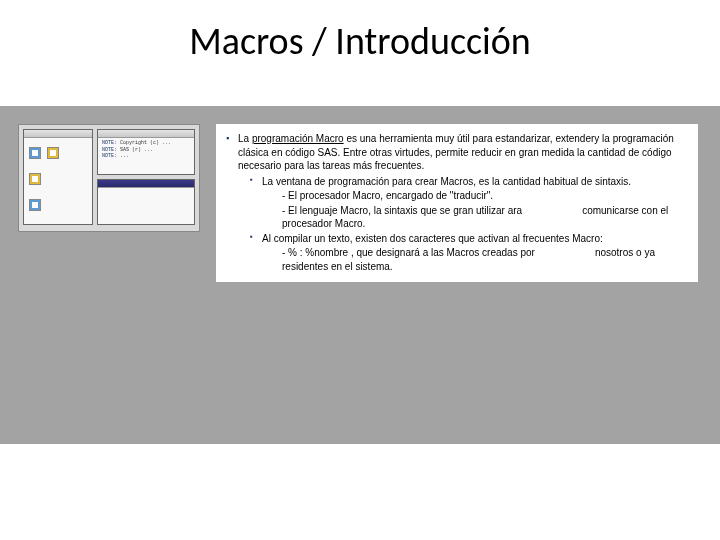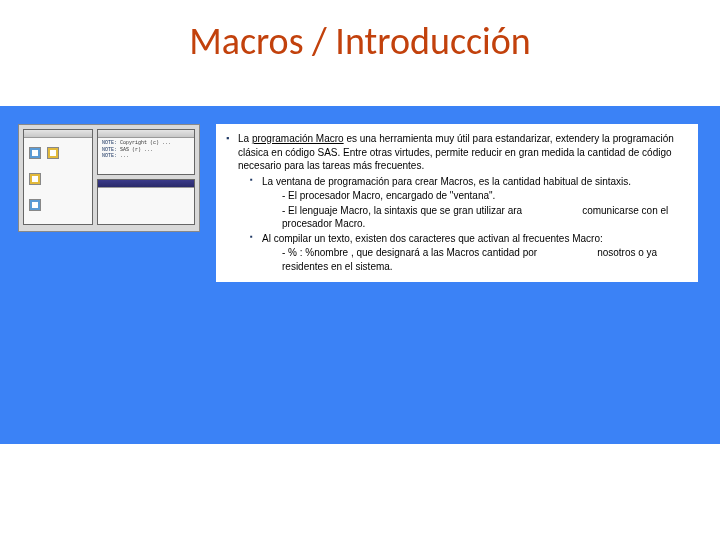--- a/index.html
+++ b/index.html
@@ -16,24 +16,24 @@
     height: 100%;
     position: relative;
   }
   .title {
     font-family: "Calibri Light", Calibri, Arial, sans-serif;
     font-size: 38px;
     font-weight: 400;
     text-align: center;
     padding-top: 18px;
     padding-bottom: 20px;
-    color: #c2410c;
+    color: #000000;
   }
   .band {
-    background: #3b82f6;
+    background: #a3a3a3;
     width: 100%;
     height: 338px;
     margin-top: 22px;
     display: flex;
     align-items: flex-start;
     padding: 18px 22px 18px 18px;
   }
   .imgcol {
     flex: 0 0 182px;
   }
@@ -100,25 +100,25 @@
           <div class="txt" style="color:#777;">&nbsp;</div>
         </div>
       </div>
     </div>
 
     <div class="textcol">
       <div class="lvl0">
         <span>La </span><span class="underline">programación Macro</span><span> es una herramienta muy útil para estandarizar,  extendery la programación clásica en código SAS. Entre otras virtudes, permite reducir en gran medida la cantidad de código necesario para las tareas más frecuentes.</span>
       </div>
       <div class="lvl1">La ventana de programación para crear Macros, es la cantidad habitual       de sintaxis.</div>
-      <div class="lvl2">- El procesador Macro, encargado de "ventana".</div>
+      <div class="lvl2">- El procesador Macro, encargado de "traducir".</div>
       <div class="lvl2">
         <span>- El lenguaje Macro, la sintaxis que se gran utilizar ara</span><span class="gap"></span><span>comunicarse con el procesador Macro.</span>
       </div>
       <div class="lvl1">Al compilar un texto, existen dos caracteres que activan al frecuentes Macro:</div>
       <div class="lvl2">
-        <span>- % : %nombre , que designará a las Macros cantidad por</span><span class="gap"></span><span>nosotros o ya residentes en el sistema.</span>
+        <span>- % : %nombre , que designará a las Macros creadas por</span><span class="gap"></span><span>nosotros o ya residentes en el sistema.</span>
       </div>
     </div>
 
   </div>
 
 </div>
 
 </body></html>

